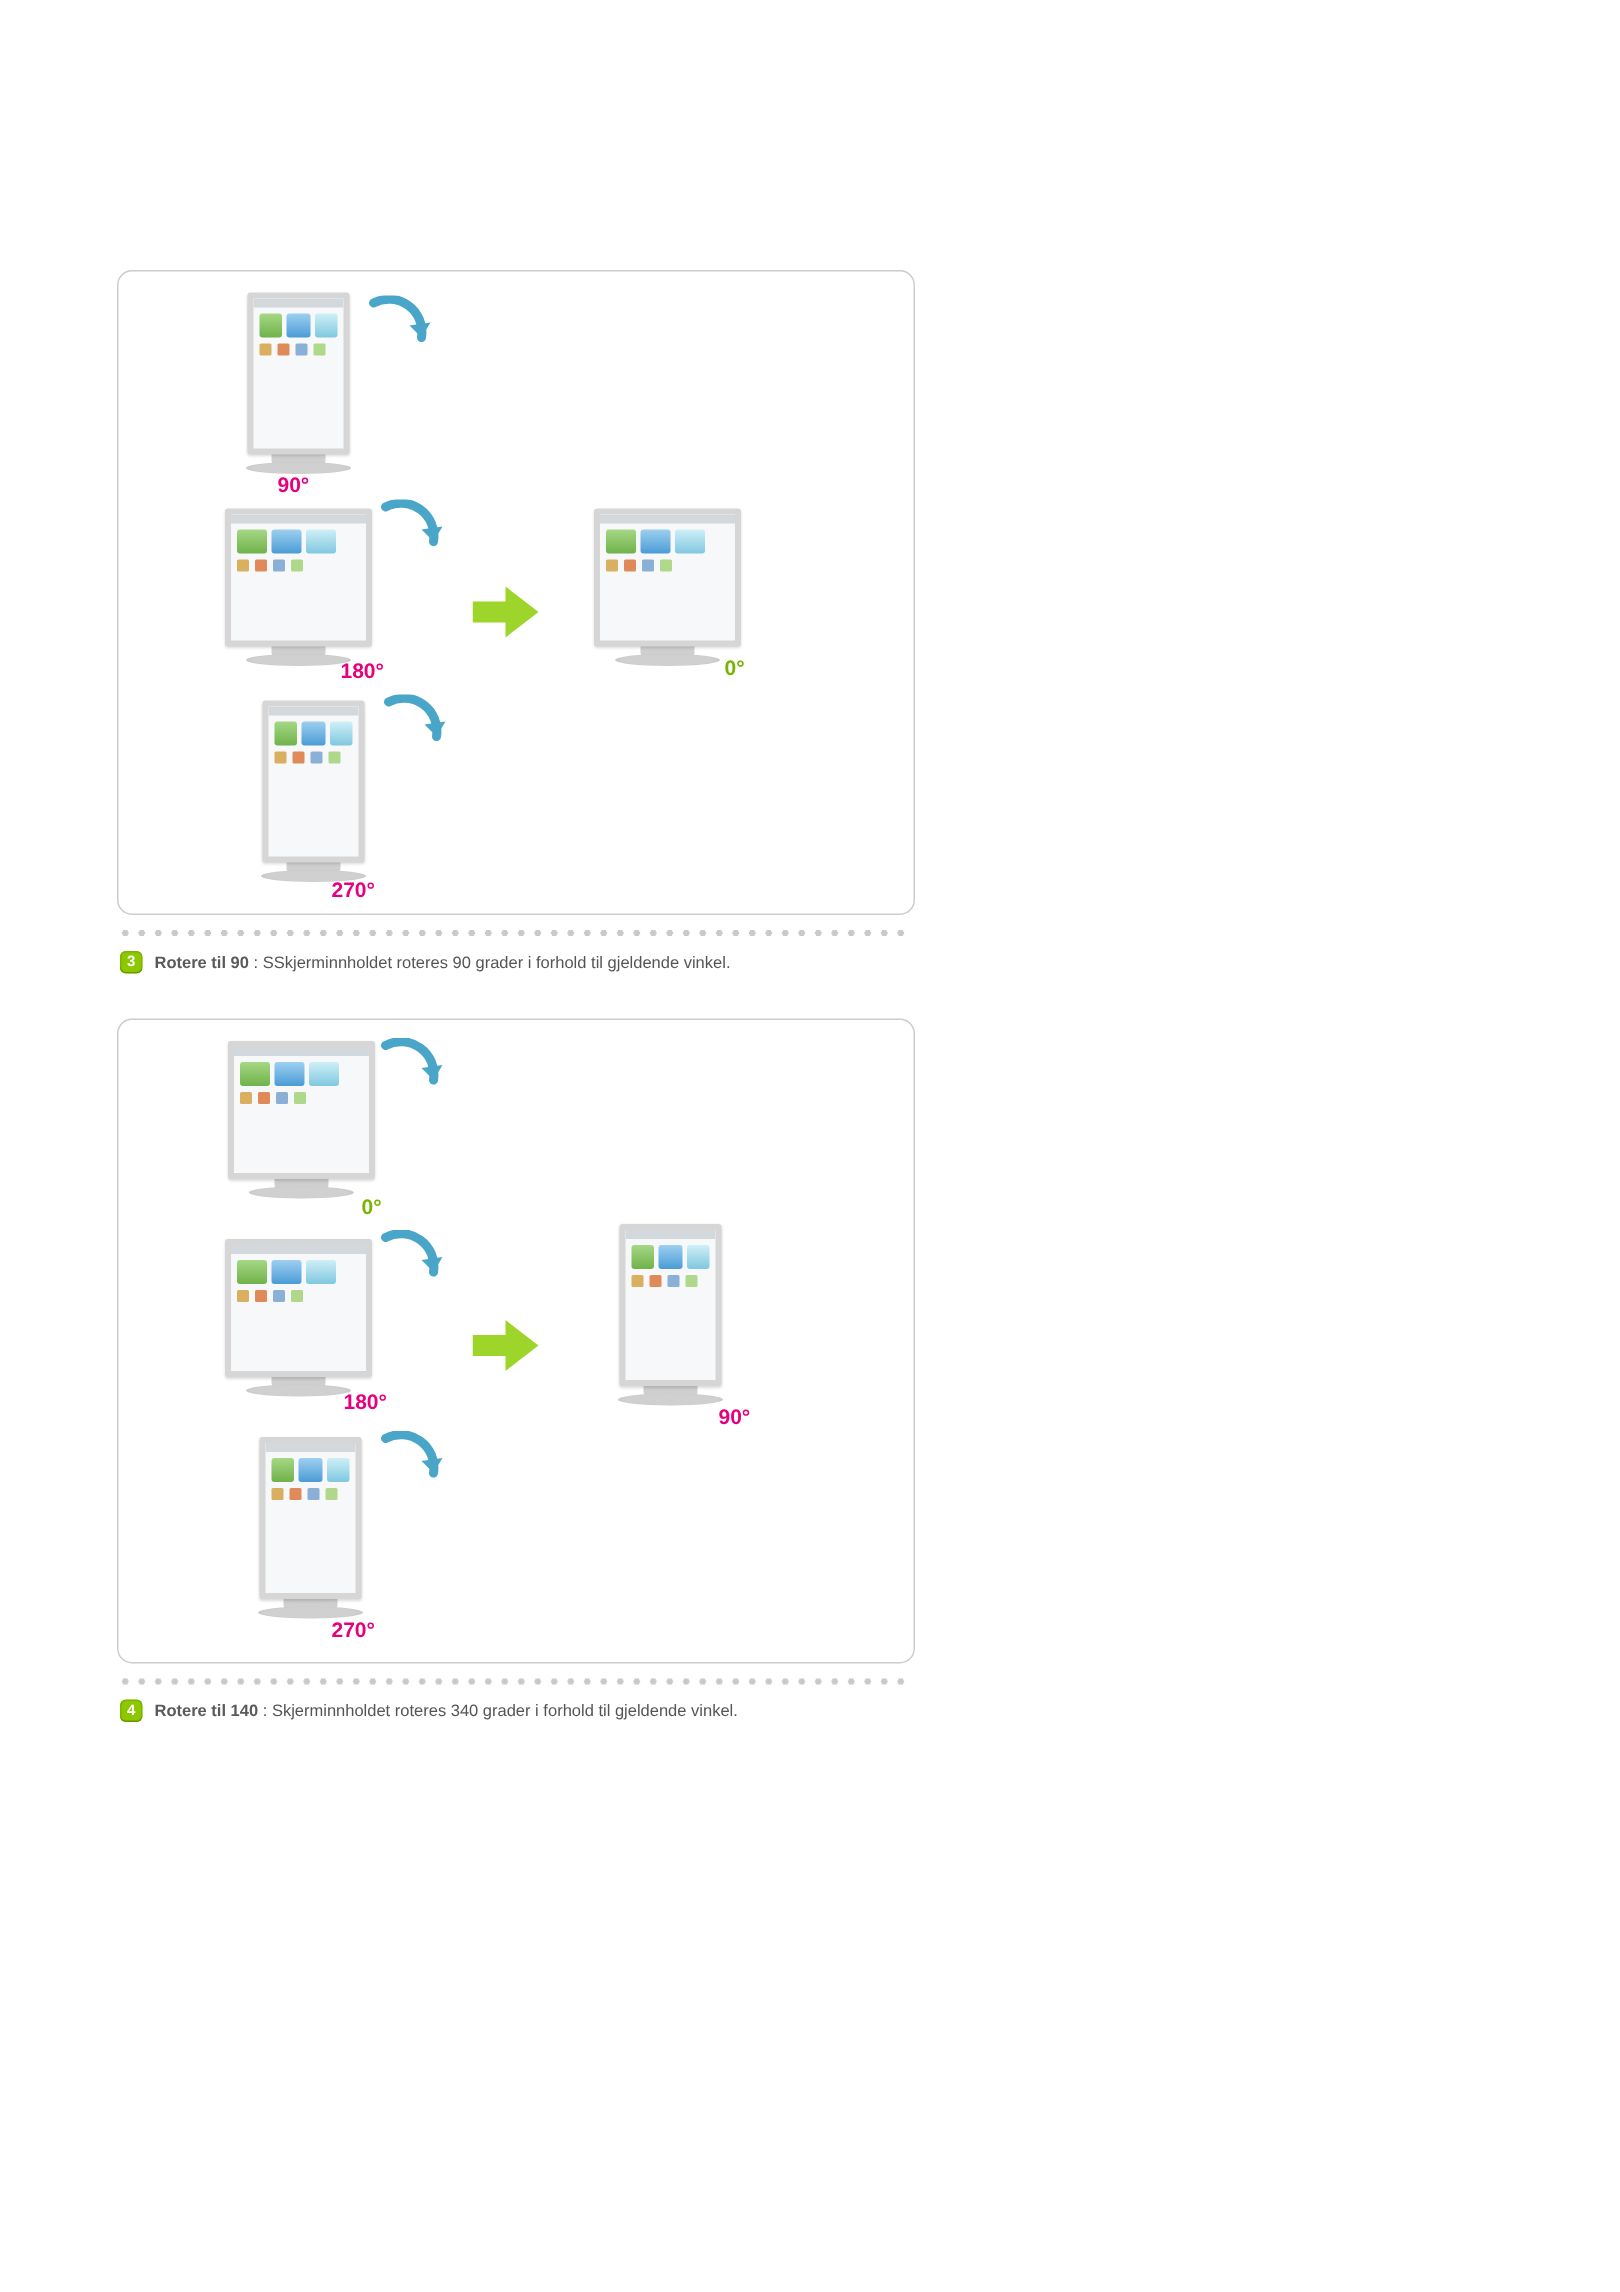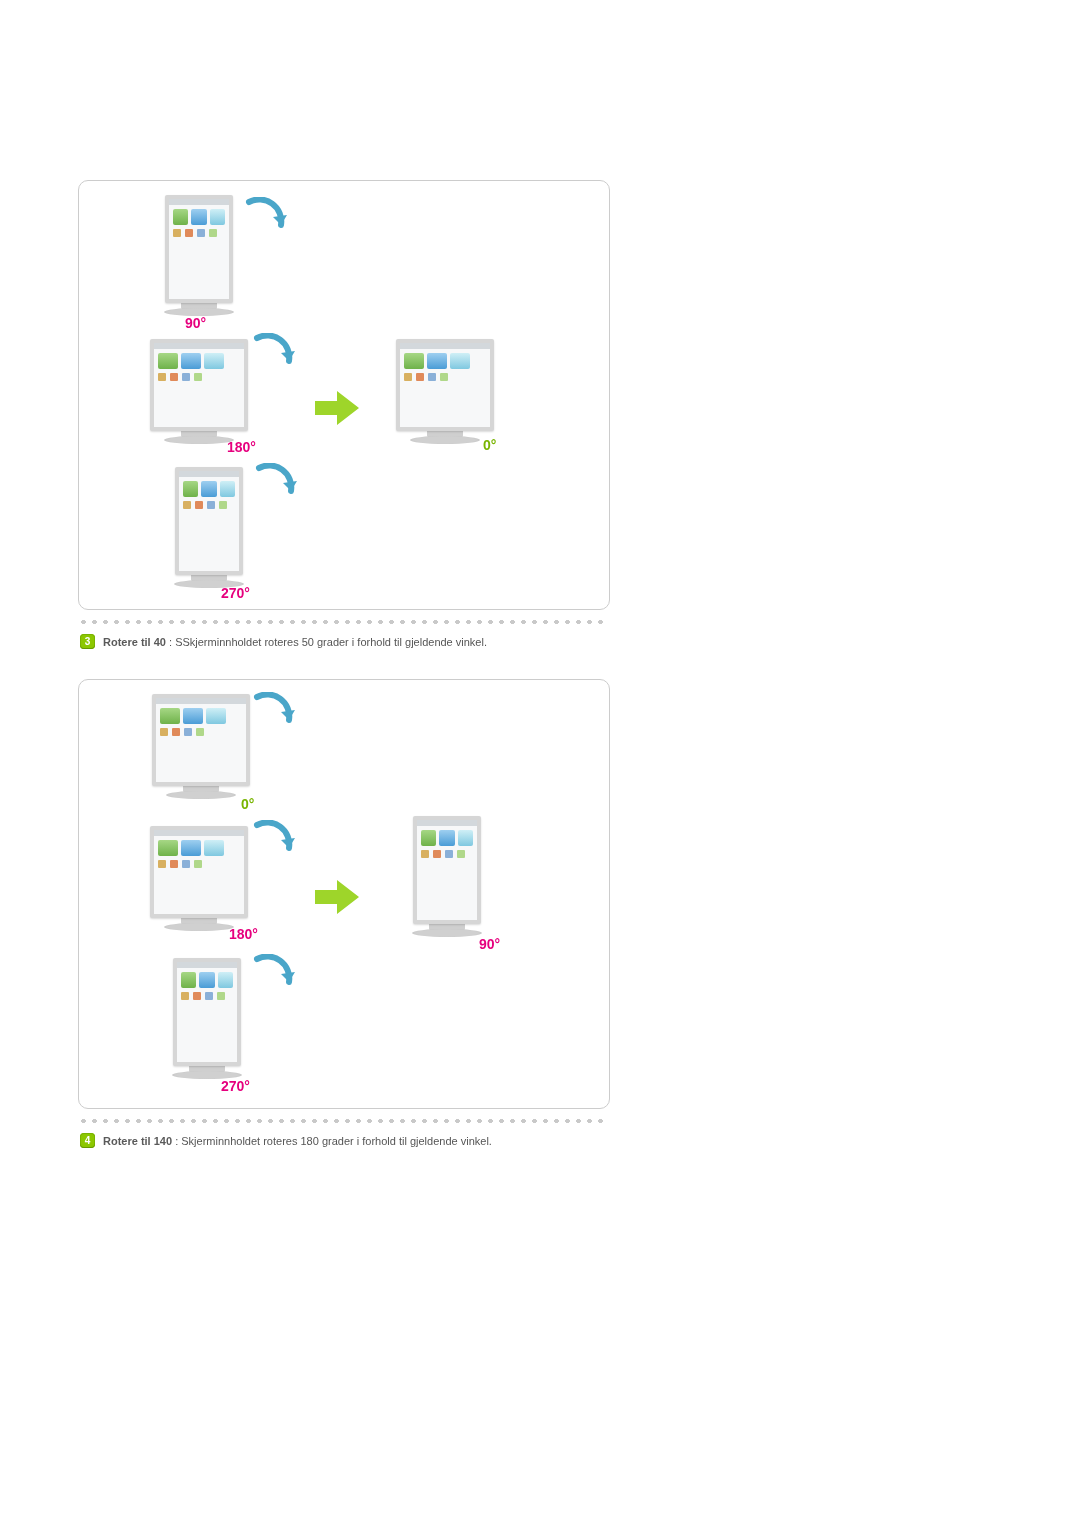--- a/index.html
+++ b/index.html
@@ -251,21 +251,21 @@
           <div class="base"></div>
       </div>
       <div class="deg green" style="left:404px; top:256px;">0°</div>
     </div>
 
     <div class="dots"></div>
 
     <div class="caption-row">
       <div class="num-badge">3</div>
       <div class="caption-text">
-        <strong>Rotere til 40</strong><span> : SSkjerminnholdet roteres 50 grader i forhold til gjeldende vinkel.</span>
+        <strong>Rotere til 90</strong><span> : SSkjerminnholdet roteres 90 grader i forhold til gjeldende vinkel.</span>
       </div>
     </div>
   </div>
 
   <div class="section">
     <div class="diagram">
 
       <div class="monitor" style="left:72px; top:14px;">
         <div class="screen">
             <div class="bar"></div>
@@ -361,18 +361,18 @@
           <div class="base"></div>
       </div>
       <div class="deg" style="left:400px; top:256px;">90°</div>
     </div>
 
     <div class="dots"></div>
 
     <div class="caption-row">
       <div class="num-badge">4</div>
       <div class="caption-text">
-        <strong>Rotere til 140</strong><span> : Skjerminnholdet roteres 180 grader i forhold til gjeldende vinkel.</span>
+        <strong>Rotere til 140</strong><span> : Skjerminnholdet roteres 340 grader i forhold til gjeldende vinkel.</span>
       </div>
     </div>
   </div>
 
 </div>
 
 </body></html>

